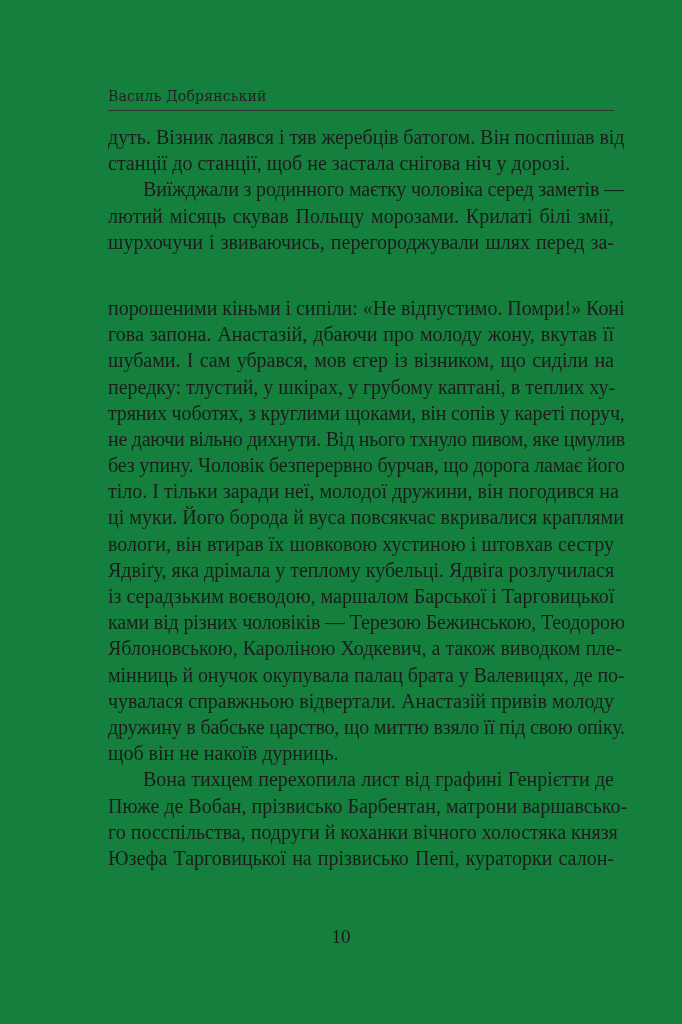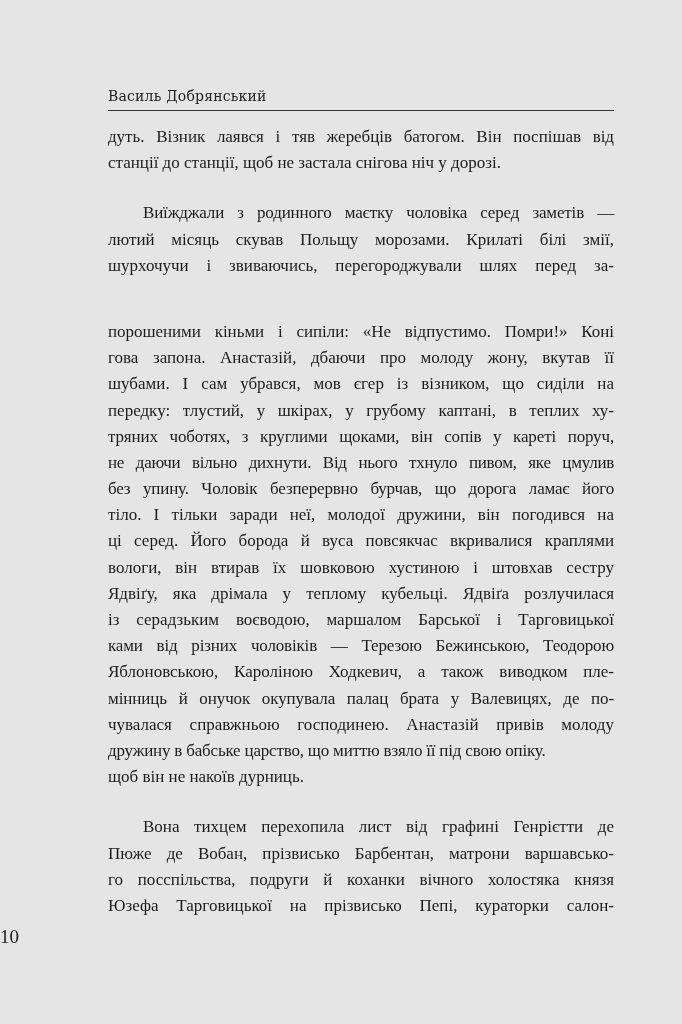--- a/index.html
+++ b/index.html
@@ -1,36 +1,36 @@
 <!DOCTYPE html>
 <html><head>
 <meta charset="utf-8">
 <style>
   html, body { margin: 0; padding: 0; background: #ffffff; }
   body { width: 682px; height: 1024px; position: relative; overflow: hidden; }
-  .page { position: absolute; left: 0; top: 0; width: 682px; height: 1024px; background: #e5e5e5; }
+  .page { position: absolute; left: 0; top: 0; width: 682px; height: 1024px; background: #15803d; }
   .running-head {
     position: absolute; left: 108px; top: 88px; width: 506px;
     font-family: "DejaVu Serif", serif; font-size: 14px; color: #222;
     letter-spacing: 0.2px;
   }
   .head-rule {
     position: absolute; left: 108px; top: 110px; width: 506px; height: 0;
     border-top: 1.5px solid #333;
   }
   .text-block {
     position: absolute; left: 108px; top: 124px; width: 506px;
-    font-family: "Liberation Serif", serif; font-size: 17px; line-height: 26.2px;
+    font-family: "Liberation Serif", serif; font-size: 20px; line-height: 26.2px;
     color: #1c1c1c;
   }
   .line { display: block; white-space: nowrap; text-align: justify; text-align-last: justify; height: 26.2px; }
   .line.last { text-align-last: left; }
-  .line.indent { padding-left: 35px; margin-top: 24px; }
+  .line.indent { padding-left: 35px; }
   .page-number {
-    position: absolute; left: 0; width: 682px; top: 926px; 
+    position: absolute; left: 0; width: 682px; top: 926px; text-align: center;
     font-family: "Liberation Serif", serif; font-size: 19px; color: #1c1c1c;
   }
 </style>
 </head>
 <body>
 
 <div class="page">
   <div class="running-head">Василь Добрянський</div>
   <div class="head-rule"></div>
 
@@ -41,28 +41,28 @@
       <span class="line">лютий місяць скував Польщу морозами. Крилаті білі змії,</span>
       <span class="line">шурхочучи і звиваючись, перегороджували шлях перед за-</span>
       <span class="line" style="letter-spacing: -0.039px; margin-top: 40px;">порошеними кіньми і сипіли: «Не відпустимо. Помри!» Коні</span>
       <span class="line">гова запона. Анастазій, дбаючи про молоду жону, вкутав її</span>
       <span class="line">шубами. І сам убрався, мов єгер із візником, що сиділи на</span>
       <span class="line">передку: тлустий, у шкірах, у грубому каптані, в теплих ху-</span>
       <span class="line" style="letter-spacing: -0.141px;">тряних чоботях, з круглими щоками, він сопів у кареті поруч,</span>
       <span class="line" style="letter-spacing: -0.265px;">не даючи вільно дихнути. Від нього тхнуло пивом, яке цмулив</span>
       <span class="line" style="letter-spacing: -0.178px;">без упину. Чоловік безперервно бурчав, що дорога ламає його</span>
       <span class="line">тіло. І тільки заради неї, молодої дружини, він погодився на</span>
-      <span class="line">ці серед. Його борода й вуса повсякчас вкривалися краплями</span>
+      <span class="line">ці муки. Його борода й вуса повсякчас вкривалися краплями</span>
       <span class="line">вологи, він втирав їх шовковою хустиною і штовхав сестру</span>
       <span class="line">Ядвіґу, яка дрімала у теплому кубельці. Ядвіґа розлучилася</span>
       <span class="line">із серадзьким воєводою, маршалом Барської і Тарговицької</span>
       <span class="line" style="letter-spacing: -0.157px;">ками від різних чоловіків — Терезою Бежинською, Теодорою</span>
       <span class="line">Яблоновською, Кароліною Ходкевич, а також виводком пле-</span>
       <span class="line" style="letter-spacing: -0.093px;">мінниць й онучок окупувала палац брата у Валевицях, де по-</span>
-      <span class="line">чувалася справжньою господинею. Анастазій привів молоду</span>
+      <span class="line">чувалася справжньою відвертали. Анастазій привів молоду</span>
       <span class="line last" style="letter-spacing: -0.191px;">дружину в бабське царство, що миттю взяло її під свою опіку.</span>
       <span class="line last">щоб він не накоїв дурниць.</span>
       <span class="line indent">Вона тихцем перехопила лист від графині Генрієтти де</span>
       <span class="line">Пюже де Вобан, прізвисько Барбентан, матрони варшавсько-</span>
       <span class="line">го посспільства, подруги й коханки вічного холостяка князя</span>
       <span class="line">Юзефа Тарговицької на прізвисько Пепі, кураторки салон-</span>
     </div>
 
   <div class="page-number">10</div>
 </div>

